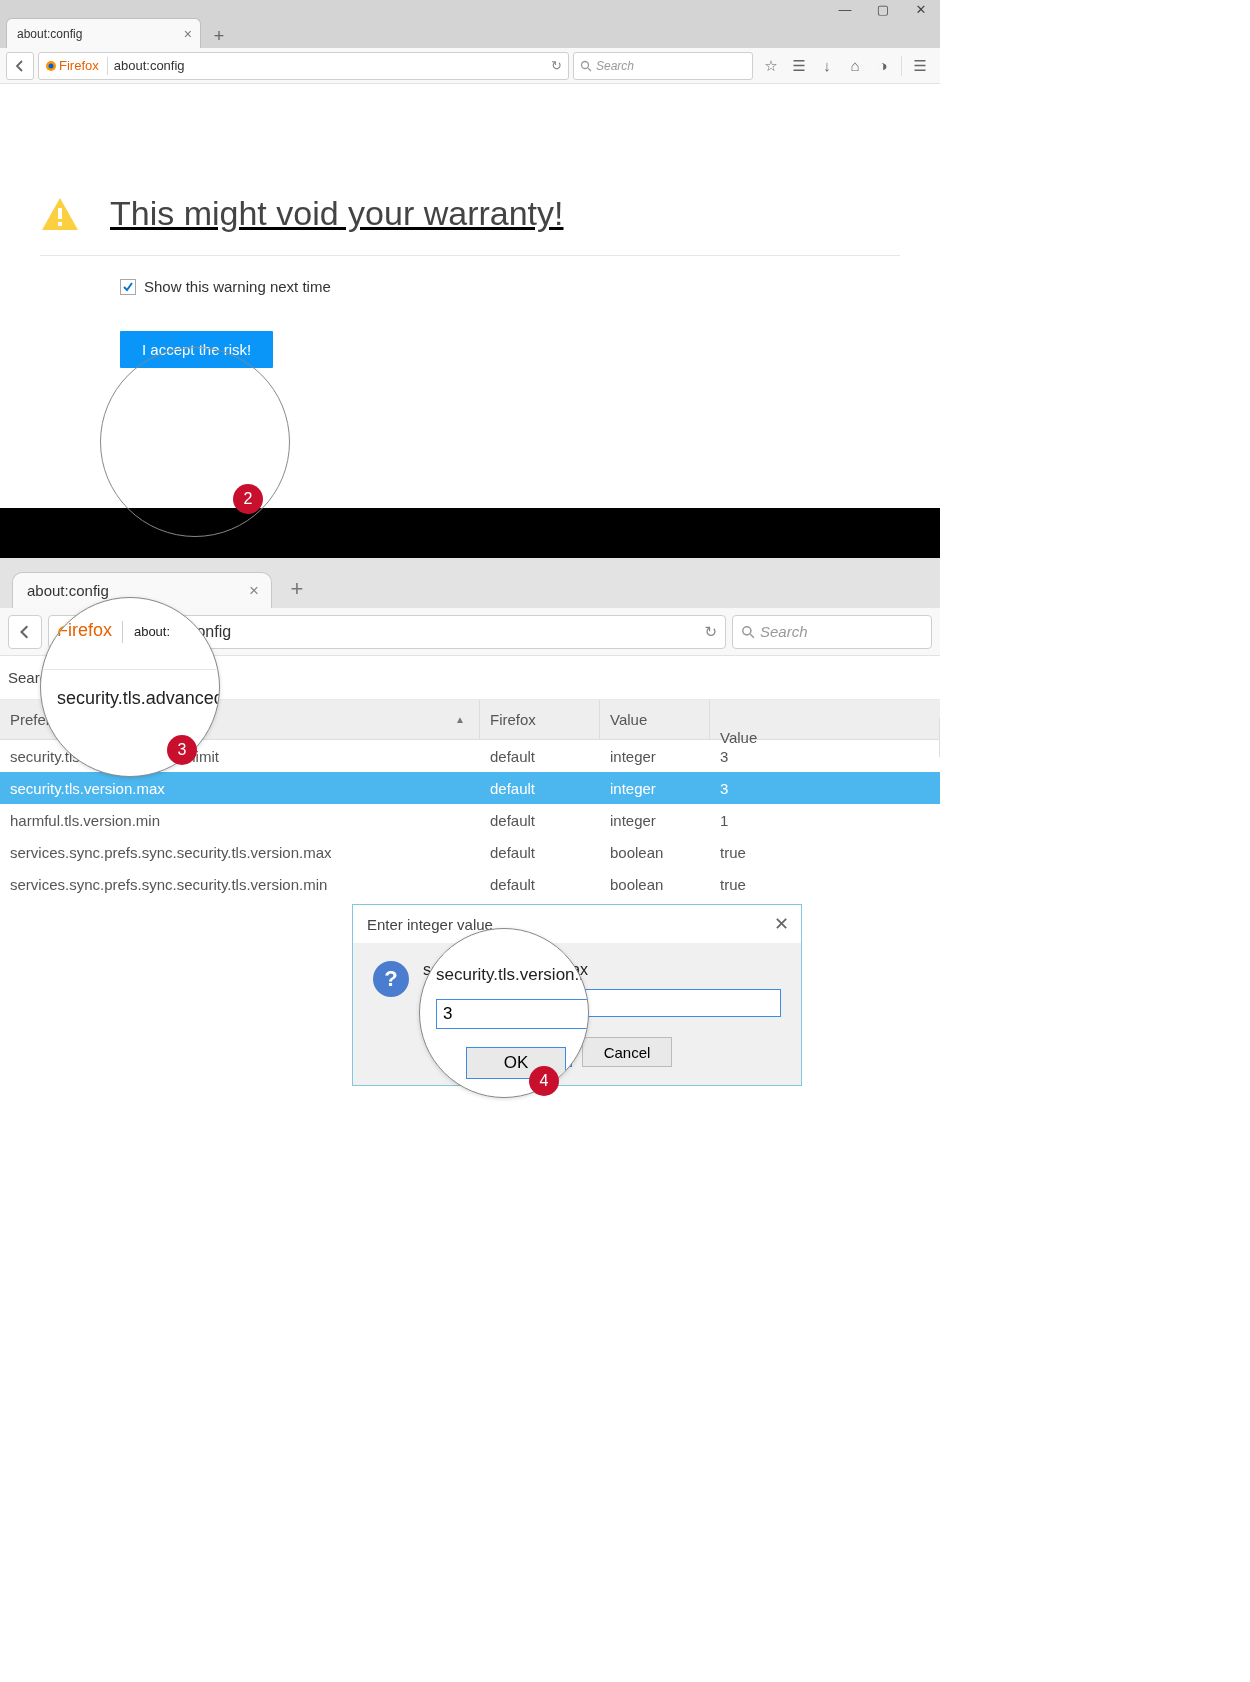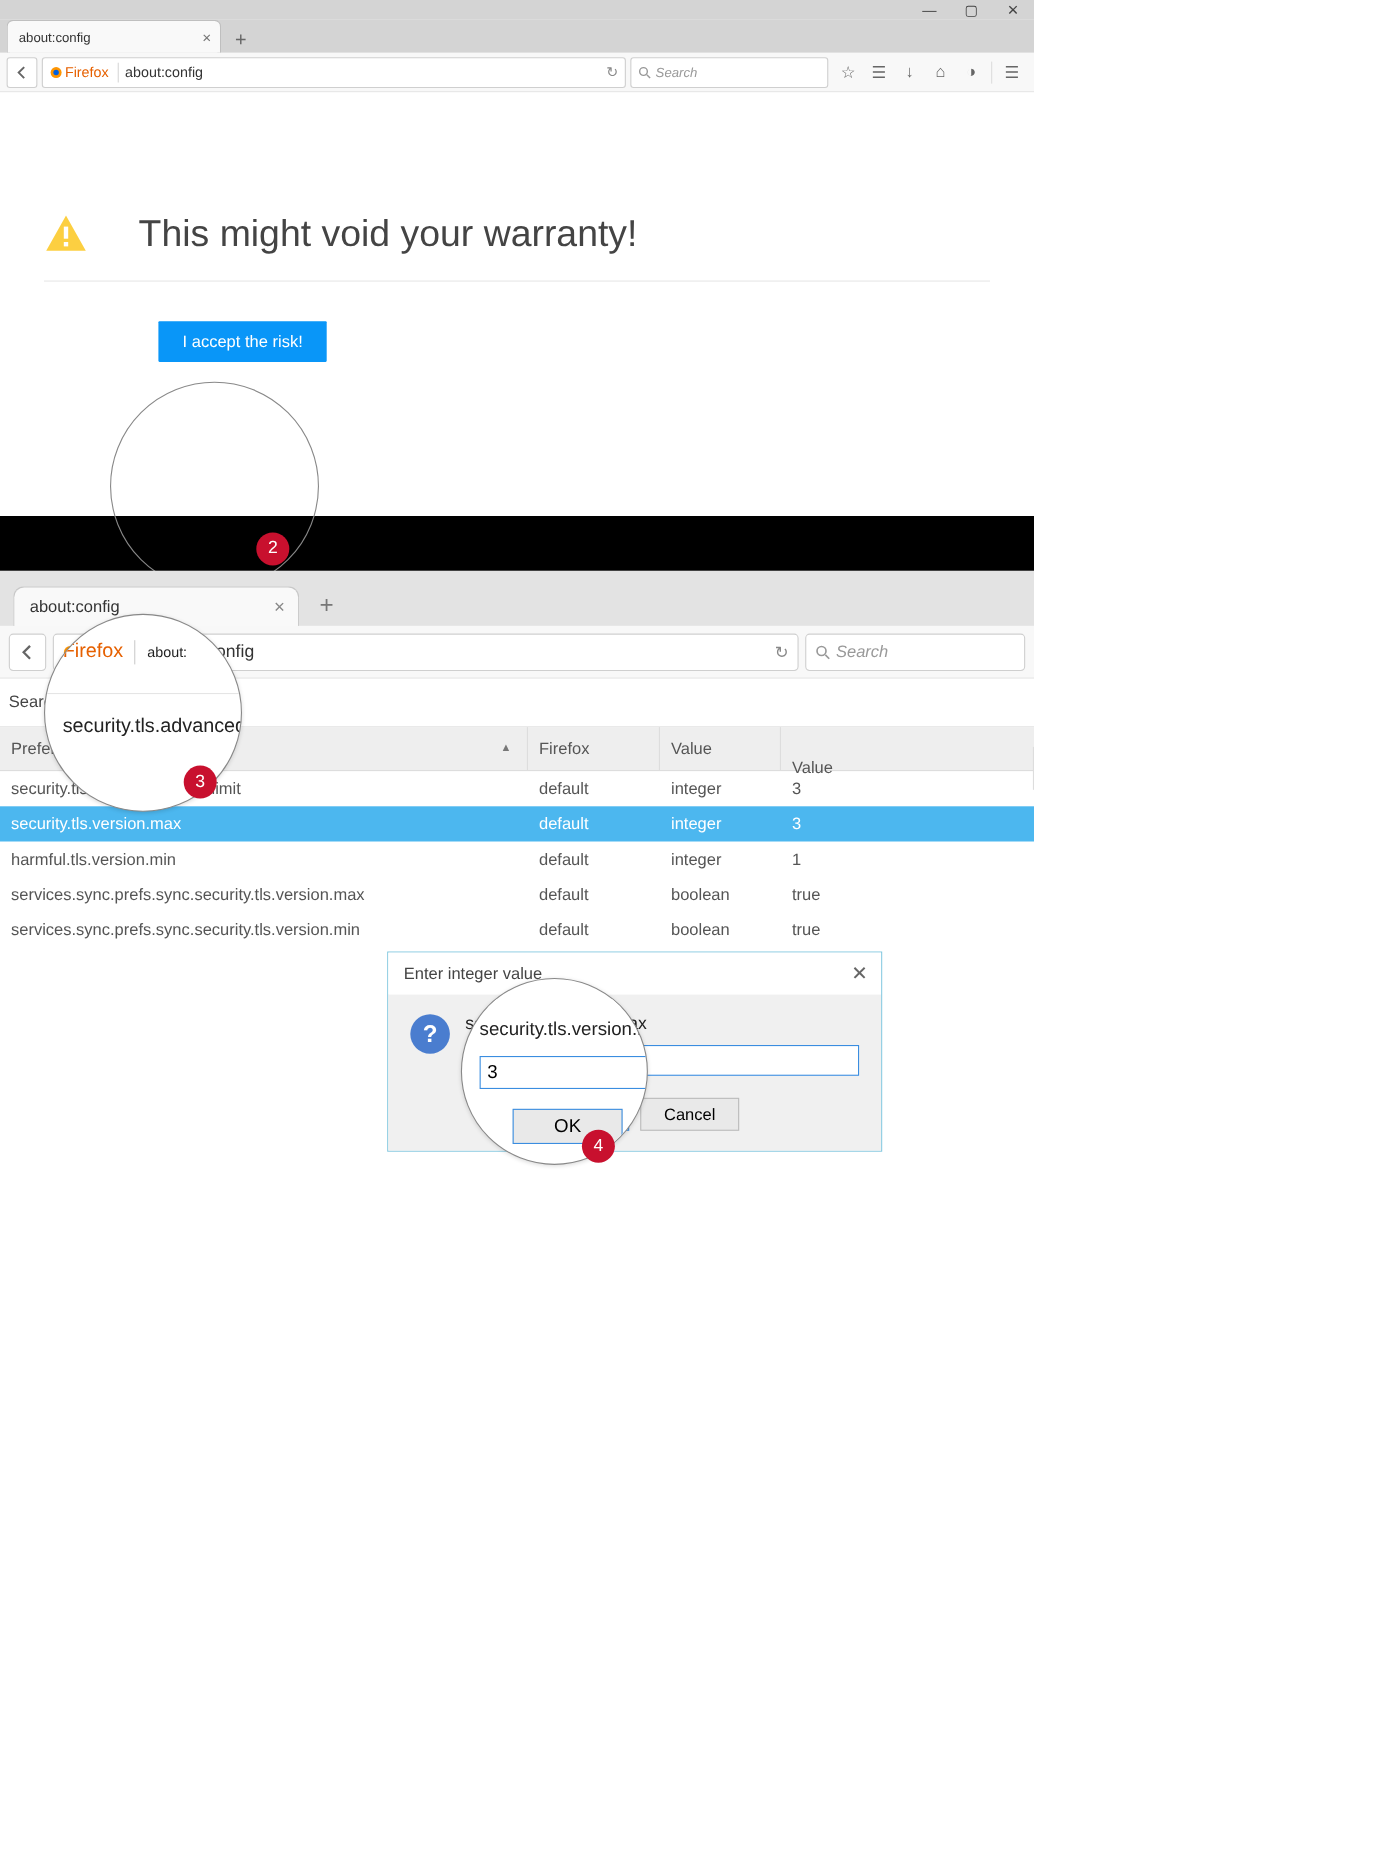--- a/index.html
+++ b/index.html
@@ -17,28 +17,28 @@
   .toolbar1 { height: 36px; background: #f8f8f8; border-bottom: 1px solid #e2e2e2; display: flex; align-items: center; padding: 0 6px; gap: 4px; }
   .btn-sq { width: 28px; height: 28px; border: 1px solid #cfcfcf; border-radius: 3px; background: #fff; display: flex; align-items: center; justify-content: center; color: #666; font-size: 13px; }
   .urlbar1 { flex: 1; height: 28px; border: 1px solid #cfcfcf; border-radius: 3px; background: #fff; display: flex; align-items: center; padding: 0 6px; font-size: 13px; color: #333; }
   .urlbar1 .fxbadge { color: #e66000; font-weight: 500; margin-right: 2px; display:flex; align-items:center; gap:2px;}
   .urlbar1 .sep { height: 18px; width: 1px; background: #d8d8d8; margin: 0 6px; }
   .urlbar1 .reload { margin-left: auto; color: #888; }
   .searchbar1 { width: 180px; height: 28px; border: 1px solid #cfcfcf; border-radius: 3px; background: #fff; display: flex; align-items: center; padding: 0 6px; font-size: 12px; color: #999; font-style: italic; gap:4px;}
   .tbicons { display: flex; gap: 8px; align-items: center; padding: 0 4px; color: #666; }
   .tbicons span { width: 20px; display:flex; justify-content:center; font-size:15px; }
   .content1 { padding: 110px 40px 140px 40px; background: #fff; position: relative; }
-  .warn-row { display: flex; gap: 46px; padding-bottom: 22px; border-bottom: 1px solid #e7e7e7; }
+  .warn-row { display: flex; align-items: center; gap: 30px; padding-bottom: 22px; border-bottom: 1px solid #e7e7e7; text-decoration: underline; }
   .warn-tri { width: 40px; height: 36px; }
   .warn-title { font-size: 34px; font-weight: 300; color: #444; }
   .warn-body { margin-top: 26px; font-size: 14px; color: #777; line-height: 1.5; max-width: 760px; margin-left: 80px; }
   .chk-row { margin-top: 22px; margin-left: 80px; display: flex; align-items: center; gap: 8px; font-size: 15px; color: #333; }
   .chkbox { width: 16px; height: 16px; border: 1px solid #a7a7a7; background: #fff; display:flex; align-items:center; justify-content:center; }
   .chkbox svg { width: 12px; height: 12px; }
-  .accept-btn { margin-top: 36px; margin-left: 104px; background: #0996f8; color: #fff; border: none; font-size: 15px; padding: 10px 22px; cursor: pointer; border-radius: 1px; }
+  .accept-btn { margin-top: 36px; margin-left: 80px; background: #0996f8; color: #fff; border: none; font-size: 15px; padding: 10px 22px; cursor: pointer; border-radius: 1px; }
   .ring { position: absolute; border: 1px solid #888; border-radius: 50%; background: transparent; pointer-events: none; }
   .badge { position: absolute; width: 30px; height: 30px; border-radius: 50%; background: #c8102e; color: #fff; display: flex; align-items: center; justify-content: center; font-size: 16px; font-weight: 500; }
 
   .blackbar { height: 50px; background: #000; width: 940px; }
 
   
   .win2 { width: 940px; background: #fff; position: relative; padding-bottom: 260px; }
   .tabstrip2 { height: 50px; background: #e3e3e3; display: flex; align-items: flex-end; padding-left: 12px; }
   .tab2 { height: 36px; width: 260px; background: #f9f9f9; border-radius: 10px 10px 0 0; border: 1px solid #c8c8c8; border-bottom: none; display: flex; align-items: center; padding: 0 14px; font-size: 15px; color: #333; position: relative; }
   .tab2 .tabclose { position: absolute; right: 12px; color: #888; font-size: 17px; }
@@ -152,20 +152,28 @@
 
   <div class="content1">
     <div class="warn-row">
       <svg class="warn-tri" viewBox="0 0 40 36">
         <path d="M20 2 L38 34 L2 34 Z" fill="#fccf41"></path>
         <rect x="18" y="12" width="4" height="11" fill="#fff"></rect>
         <rect x="18" y="26" width="4" height="4" fill="#fff"></rect>
       </svg>
       <div class="warn-title">This might void your warranty!</div>
     </div>
+    <div class="chk-row">
+      <span class="chkbox">
+        <svg viewBox="0 0 12 12">
+            <path d="M2 6 L5 9 L10 2" fill="none" stroke="#0675d3" stroke-width="2"></path>
+          </svg>
+      </span>
+      <span>Show this warning next time</span>
+    </div>
     <button class="accept-btn">I accept the risk!</button>
 
     
     <div class="ring" style="left:100px; top:263px; width:190px; height:190px;"></div>
     <div class="badge" style="left:233px; top:400px;">2</div>
   </div>
 </div>
 
 <div class="blackbar"></div>
 

